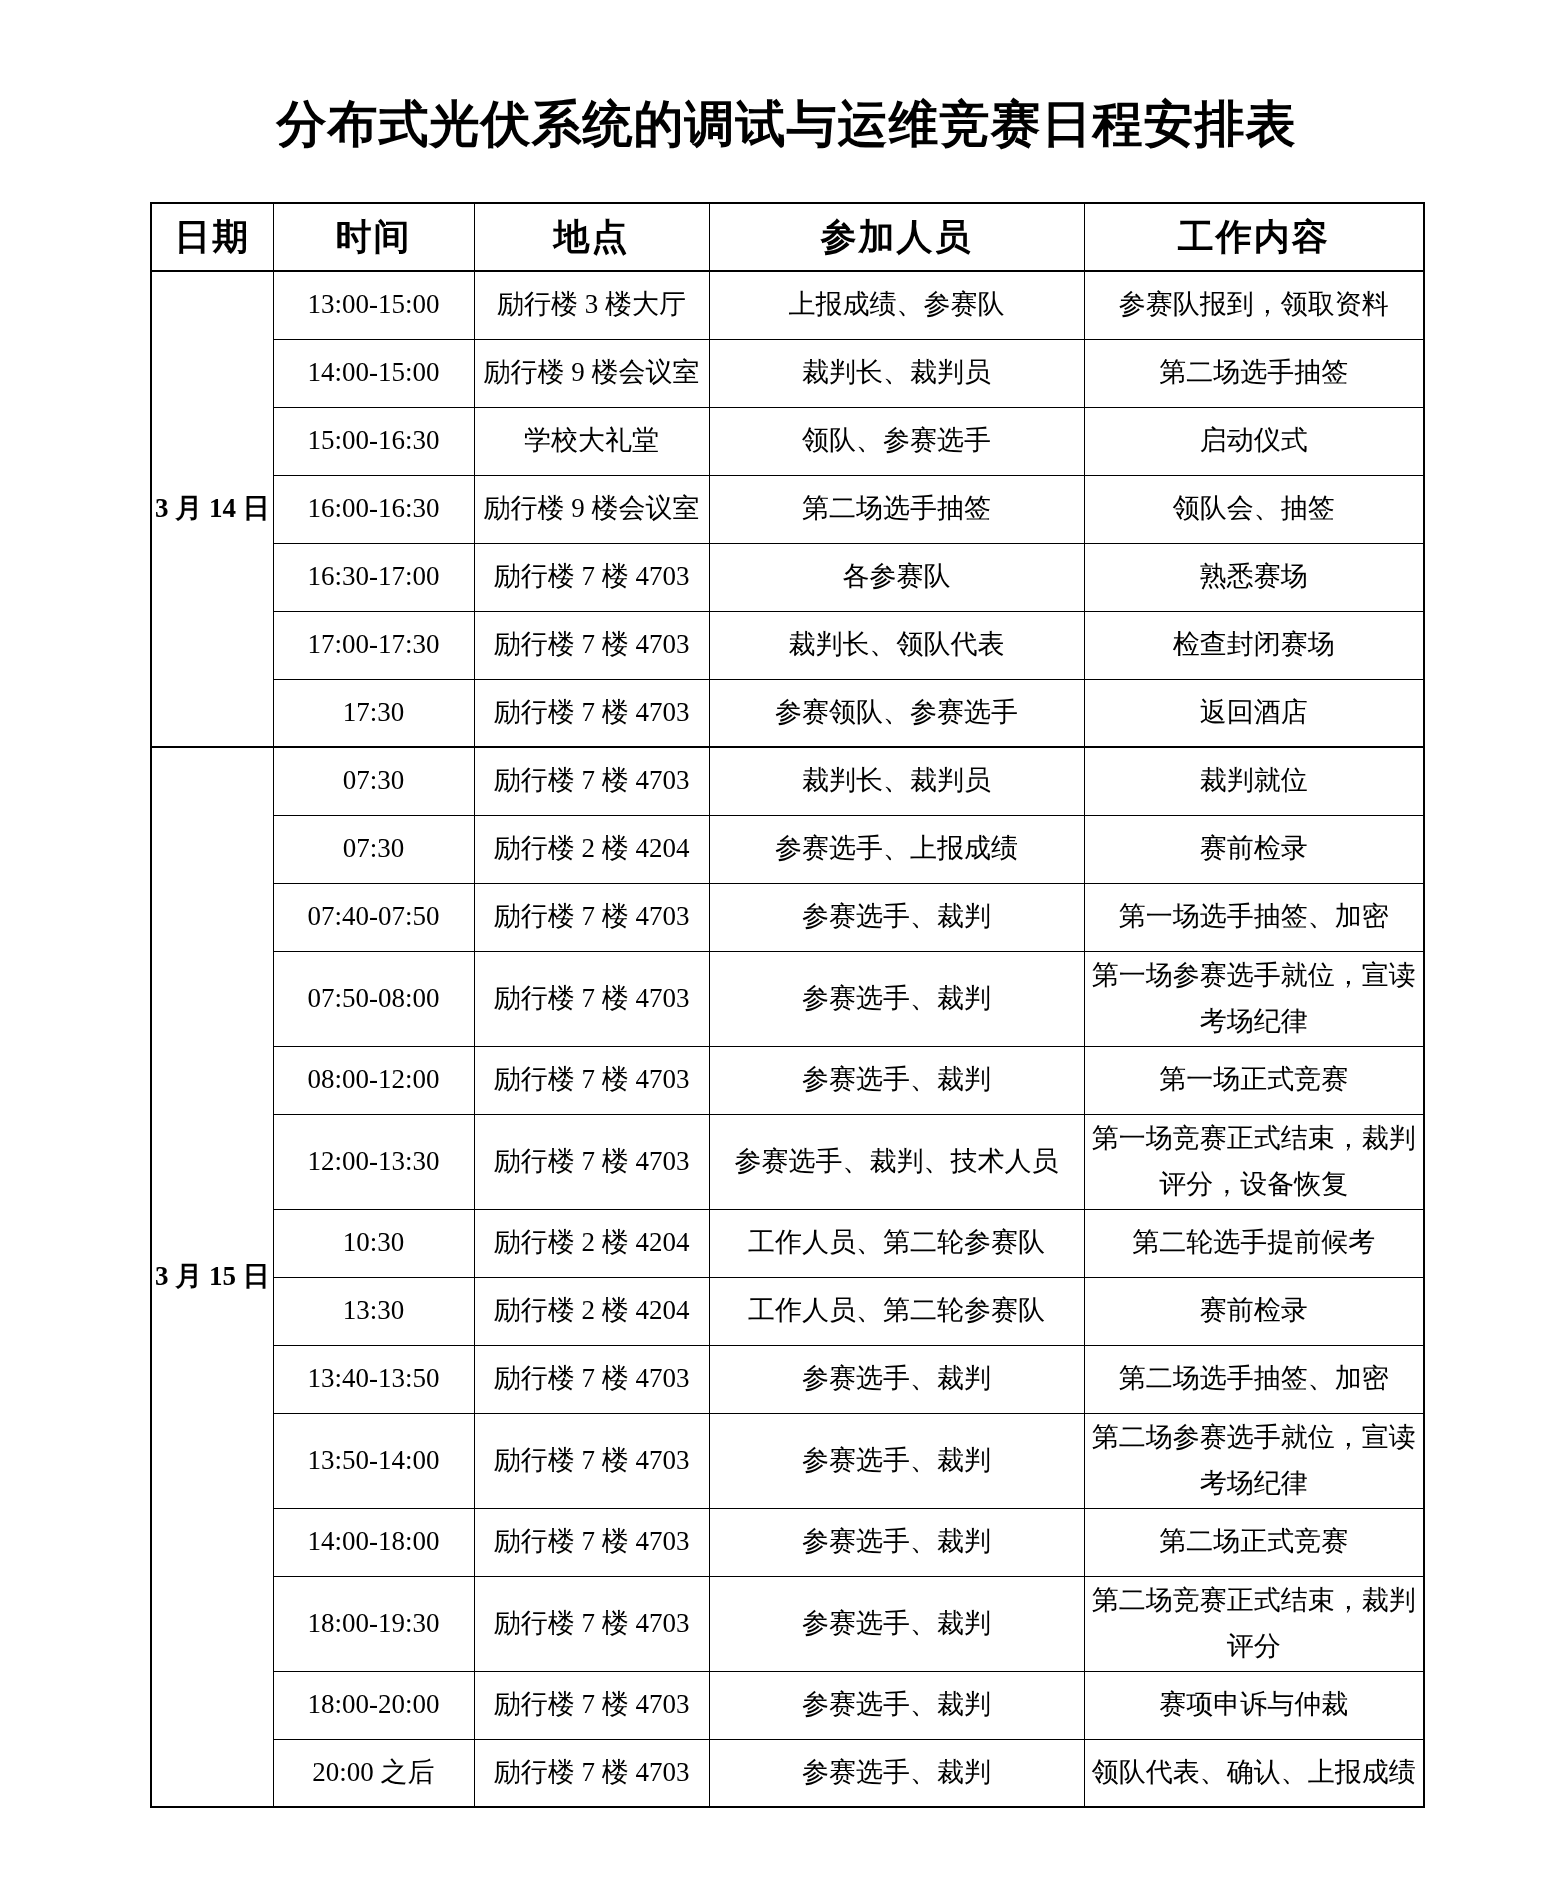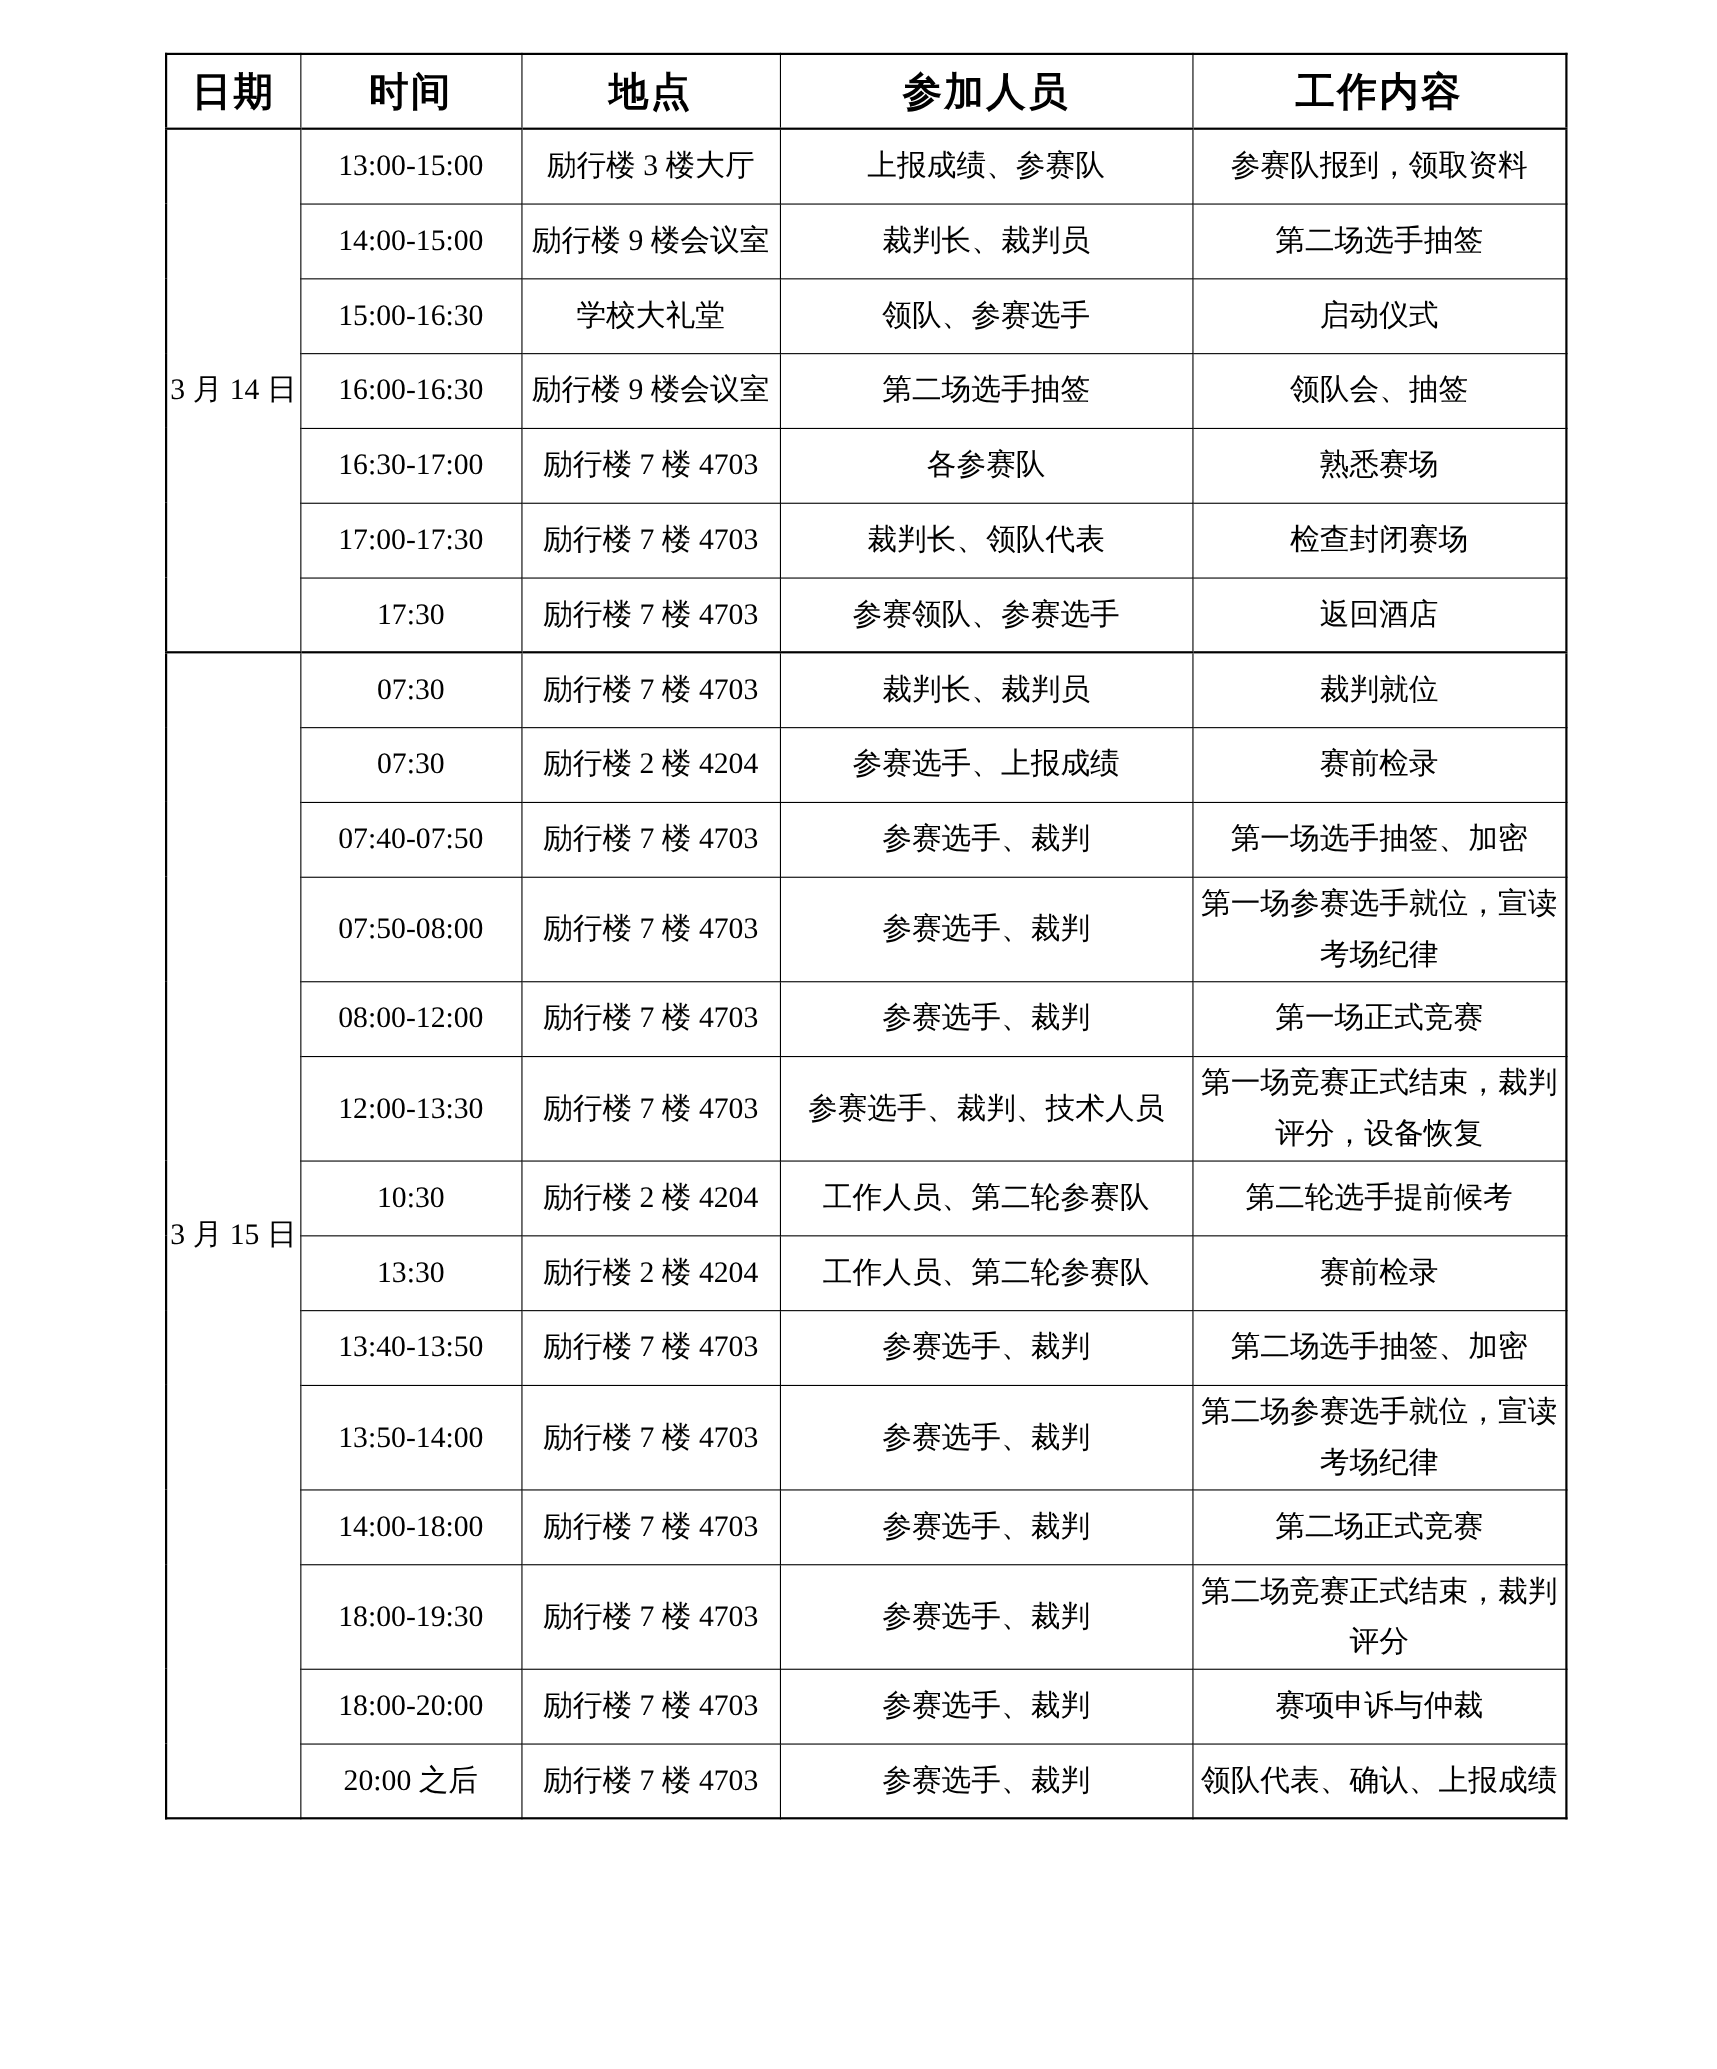--- a/index.html
+++ b/index.html
@@ -52,29 +52,30 @@
     border-bottom: 2px solid #000000;
     letter-spacing: 2px;
   }
   td {
     font-size: 27px;
     line-height: 1.7;
   }
   tr.single { height: 68px; }
   tr.tall   { height: 95px; }
   tr.section-start td { border-top: 2px solid #000000; }
-  td.date-cell { white-space: nowrap; padding: 0 2px; }
+  td.date-cell { white-space: nowrap; padding: 0 2px; font-weight: bold; }
   td.cell-time, td.cell-location, td.cell-participants { white-space: nowrap; }
   td.cell-content { padding: 0 4px; }
 </style>
 </head>
 <body>
 
 <div class="page">
 
+  <div class="title">分布式光伏系统的调试与运维竞赛日程安排表</div>
 
   <table class="schedule">
     <colgroup>
       <col class="c-date">
       <col class="c-time">
       <col class="c-location">
       <col class="c-participants">
       <col class="c-content">
     </colgroup>
     <thead>

